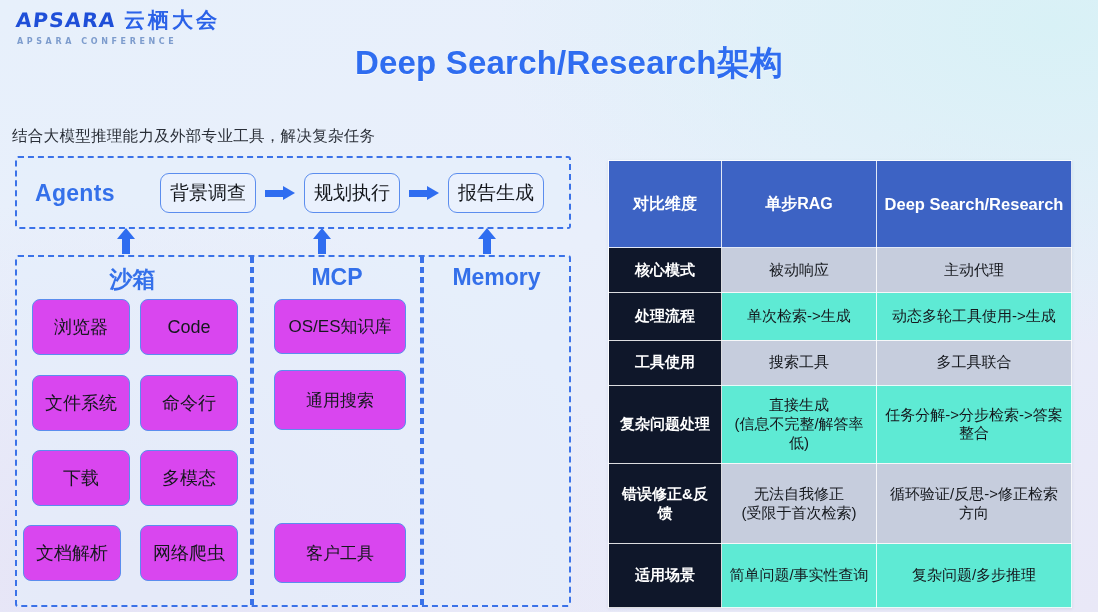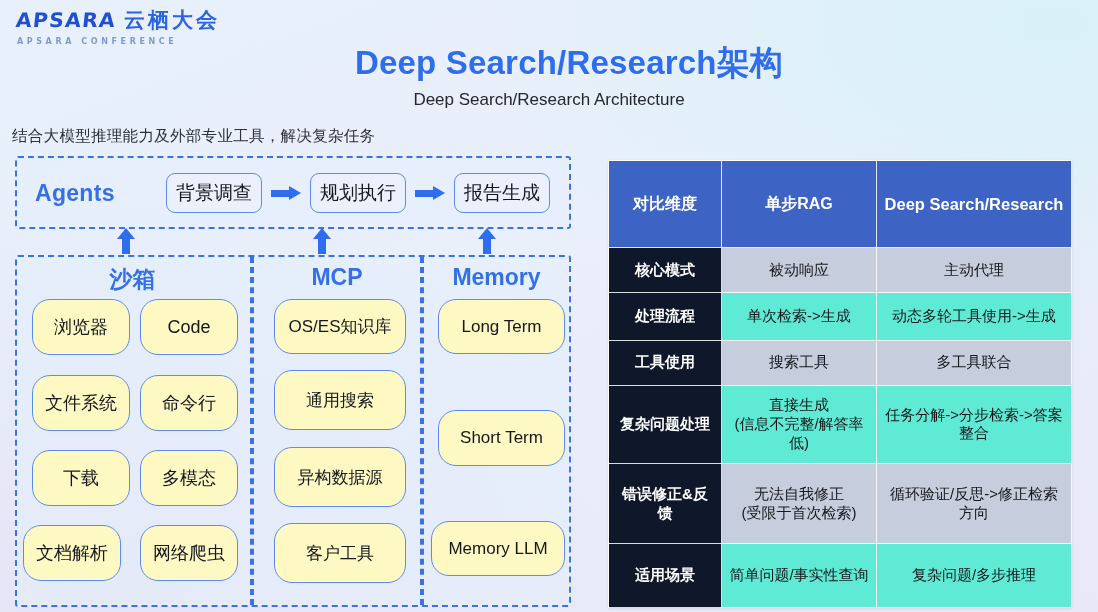--- a/index.html
+++ b/index.html
@@ -49,21 +49,21 @@
   .panel{
     position:absolute;border:2px dashed #3b72e8;border-radius:3px;
     background:rgba(228,238,252,.55);
   }
   .agents-panel{left:15px;top:156px;width:552px;height:69px;}
   .agents-label{
     position:absolute;left:18px;top:50%;transform:translateY(-50%);
     font-size:23px;font-weight:bold;color:#3470ea;letter-spacing:.3px;
   }
   .flow{
-    position:absolute;left:149px;top:50%;transform:translateY(-50%);
+    position:absolute;left:143px;top:50%;transform:translateY(-50%);
     display:flex;align-items:center;gap:9px;
   }
   .node{
     border:1.6px solid #5b8dee;border-radius:9px;
     background:#eaf1fd;
     padding:6px 9px;font-size:19px;color:#15181d;white-space:nowrap;
   }
   .arrow-right{
     width:30px;height:14px;position:relative;flex:0 0 30px;
   }
@@ -93,22 +93,22 @@
     position:absolute;top:0;bottom:0;
     border-left:2px dashed #3b72e8;border-right:2px dashed #3b72e8;
     box-sizing:border-box;
   }
   .col-head{
     position:absolute;left:0;right:0;top:7px;text-align:center;
     font-size:23px;font-weight:bold;color:#3470ea;
   }
   .col-body{position:absolute;left:0;right:0;top:42px;bottom:8px;}
   .chip{
-    position:absolute;border:1.4px solid #5b8dee;border-radius:18px;
-    background:#fef9c3;
+    position:absolute;border:1.4px solid #5b8dee;border-radius:8px;
+    background:#d946ef;
     display:flex;align-items:center;justify-content:center;
     font-size:18px;color:#15181d;white-space:nowrap;
   }
   .chip.sm{font-size:17px;}
 
   
   .table{
     position:absolute;left:608px;top:160px;width:463px;height:448px;
     border-collapse:collapse;table-layout:fixed;
     box-shadow:0 1px 3px rgba(40,60,110,.10);
@@ -145,21 +145,20 @@
 
   <div class="logo">
     <div class="logo-row">
       <span class="logo-apsara">APSARA</span>
       <span class="logo-cn">云栖大会</span>
     </div>
     <div class="logo-sub">APSARA  CONFERENCE</div>
   </div>
 
   <div class="title">Deep Search/Research架构</div>
-  <div class="subtitle">Deep Search/Research Architecture</div>
   <div class="lead">结合大模型推理能力及外部专业工具，解决复杂任务</div>
 
   <div class="panel agents-panel">
     <div class="agents-label">Agents</div>
     <div class="flow">
       <div class="node">背景调查</div>
       <div class="arrow-right"></div>
       <div class="node">规划执行</div>
       <div class="arrow-right"></div>
       <div class="node">报告生成</div>
@@ -184,32 +183,26 @@
         <div class="chip" style="left:8px;top:226px;width:96px;height:54px;">文档解析</div>
         <div class="chip" style="left:125px;top:226px;width:96px;height:54px;">网络爬虫</div>
       </div>
     </div>
 
     <div class="col" style="left:235px;width:170px;">
       <div class="col-head">MCP</div>
       <div class="col-body">
         <div class="chip sm" style="left:20px;top:0px;width:130px;height:53px;">OS/ES知识库</div>
         <div class="chip sm" style="left:20px;top:71px;width:130px;height:58px;">通用搜索</div>
-        <div class="chip sm" style="left:20px;top:148px;width:130px;height:58px;">异构数据源</div>
         <div class="chip sm" style="left:20px;top:224px;width:130px;height:58px;">客户工具</div>
       </div>
     </div>
 
     <div class="col" style="left:405px;width:147px;border-right:none;">
       <div class="col-head">Memory</div>
-      <div class="col-body">
-        <div class="chip sm" style="left:14px;top:0px;width:125px;height:53px;">Long Term</div>
-        <div class="chip sm" style="left:14px;top:111px;width:125px;height:54px;">Short Term</div>
-        <div class="chip sm" style="left:7px;top:222px;width:132px;height:53px;">Memory LLM</div>
-      </div>
     </div>
   </div>
 
   <table class="table">
     <colgroup>
         <col class="c1">
         <col class="c2">
         <col class="c3">
       </colgroup>
     <thead>

